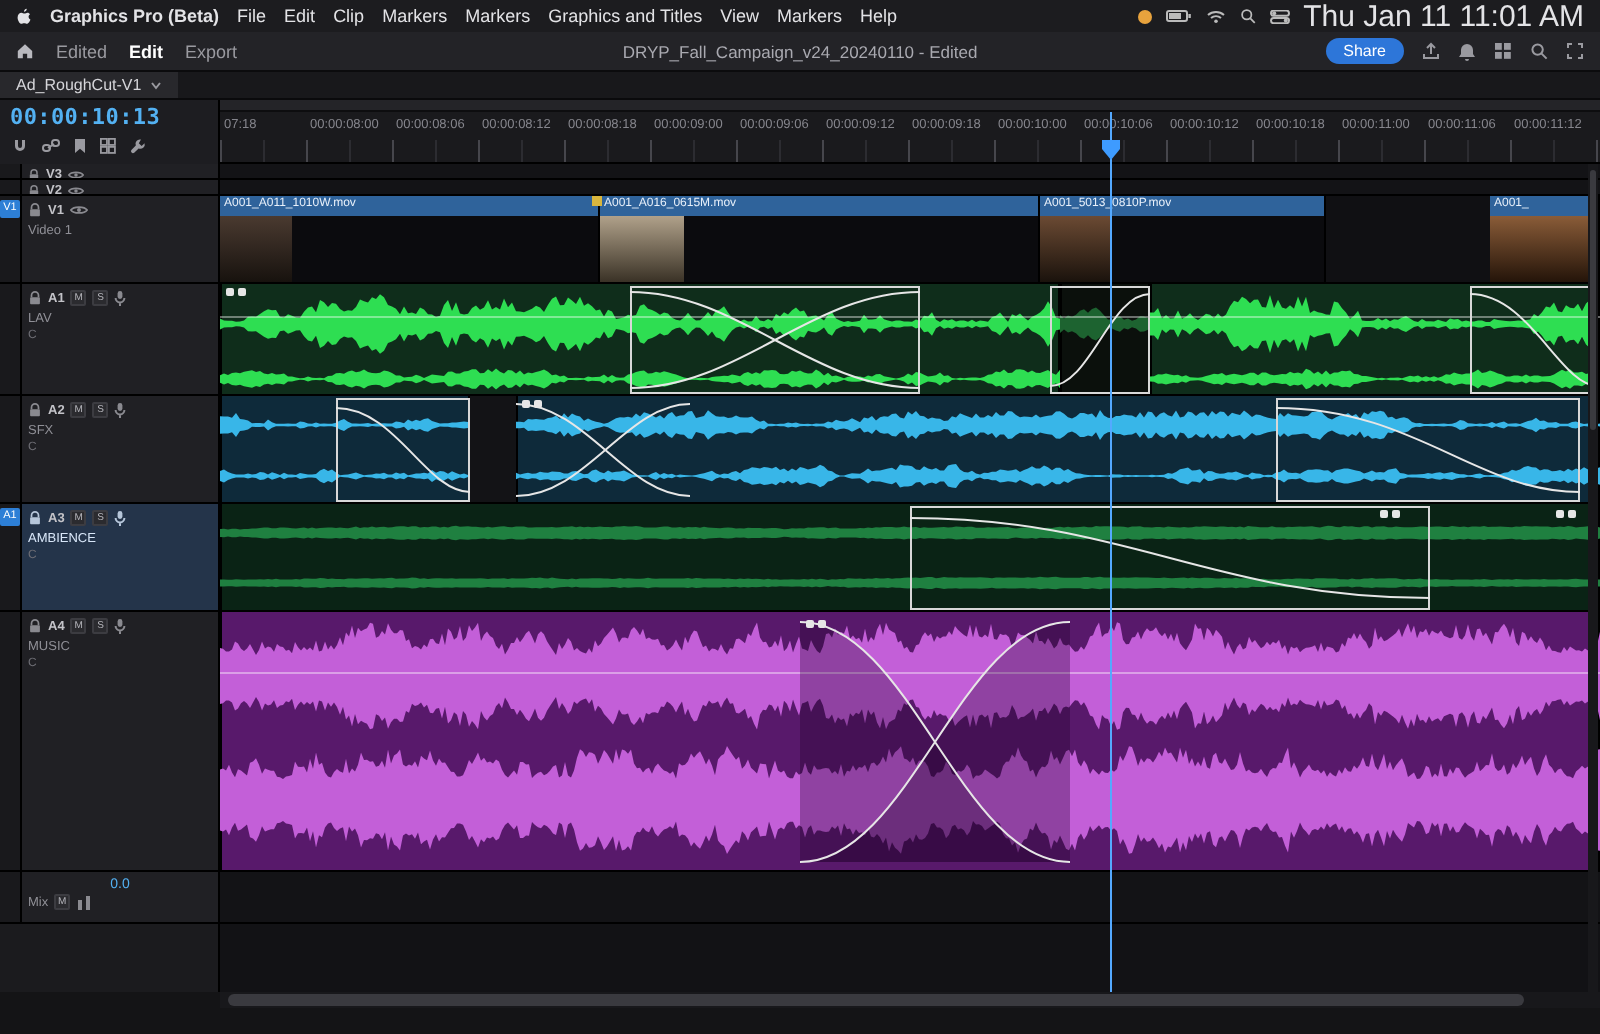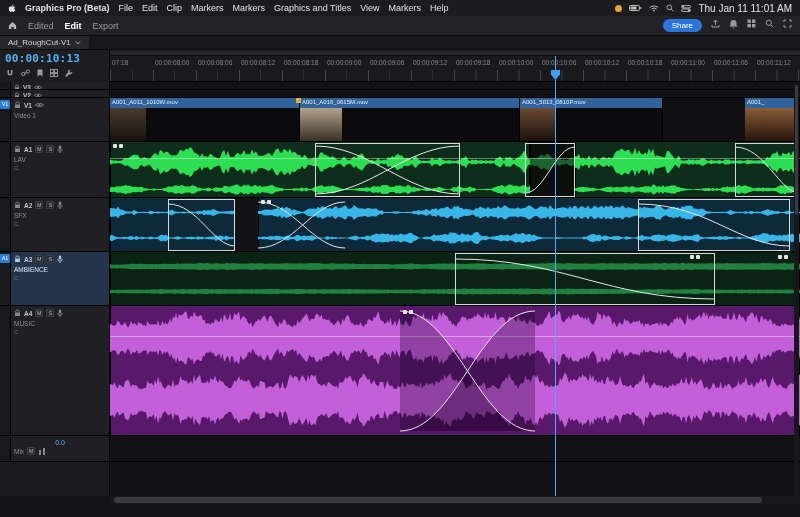--- a/index.html
+++ b/index.html
@@ -7,28 +7,28 @@
   #app{position:relative;width:800px;height:517px;background:#141416;overflow:hidden;color:#ccc}
   svg{display:block}
 
   
   .menubar{position:absolute;top:0;left:0;width:800px;height:16px;background:#1c1c1f;display:flex;align-items:center;padding:0 8px;gap:9px;font-size:9px;color:#e3e3e6;z-index:90}
   .menubar .appname{font-weight:bold}
   .mb-menus{display:flex;gap:9px}
   .mb-menus span{white-space:nowrap}
   .mb-right{margin-left:auto;display:flex;align-items:center;gap:7px}
   .orangedot{width:7px;height:7px;border-radius:50%;background:#e8a33d}
-  .clock{font-size:10px;color:#e3e3e6;white-space:nowrap}
+  .clock{font-size:15px;color:#e3e3e6;white-space:nowrap}
 
   
   .appbar{position:absolute;top:16px;left:0;width:800px;height:20px;background:#232327;border-bottom:1px solid #0b0b0d;display:flex;align-items:center;padding:0 8px;gap:11px;font-size:9px;color:#9a9aa0;z-index:80}
   .appbar .wstab{cursor:default}
   .appbar .wstab.active{color:#fff;font-weight:bold}
   .ab-title{position:absolute;left:50%;transform:translateX(-50%);color:#a9a9b0;font-size:8.5px;white-space:nowrap}
-  .ab-right{margin-left:auto;display:flex;align-items:flex-start;gap:9px}
+  .ab-right{margin-left:auto;display:flex;align-items:center;gap:9px}
   .share{background:#2d76d9;color:#fff;border-radius:8px;padding:2px 9px;font-size:8px;border:none;line-height:9px}
 
   
   .tabbar{position:absolute;top:36px;left:0;width:800px;height:14px;background:#18181b;border-bottom:1px solid #0a0a0c;display:flex;z-index:70}
   .seqtab{display:inline-flex;align-items:center;gap:4px;height:13px;padding:0 8px;background:#28282c;font-size:8px;color:#d6d6da}
 
   
   .tl-topleft{position:absolute;top:50px;left:0;width:110px;height:32px;background:#1d1d21;border-right:1px solid #000;z-index:60}
   .timecode{color:#53b1f2;font-family:"DejaVu Sans Mono",monospace;font-weight:bold;font-size:11px;padding:2px 0 0 5px;letter-spacing:.2px}
   .toolrow{display:flex;align-items:center;gap:7px;padding:4px 0 0 6px}
@@ -139,20 +139,21 @@
     </span>
   </div>
 
   <div class="appbar">
     <svg viewBox="0 0 10 10" width="9" height="9">
         <path d="M1 5 5 1.2 9 5v4H6.2V6.5H3.8V9H1Z" fill="#b9b9bf"></path>
       </svg>
     <span class="wstab">Edited</span>
     <span class="wstab active">Edit</span>
     <span class="wstab">Export</span>
+    <span class="ab-title">DRYP_Fall_Campaign_v24_20240110 - Edited</span>
     <span class="ab-right">
       <button class="share">Share</button>
       <svg viewBox="0 0 9 9" width="9" height="9">
           <path d="M4.5 6V1M2.5 3 4.5 1l2 2" stroke="#9a9aa0" fill="none"></path>
           <path d="M1 6v2h7V6" stroke="#9a9aa0" fill="none"></path>
         </svg>
       <svg viewBox="0 0 9 10" width="9" height="10">
           <path d="M4.5 1a3 3 0 0 1 3 3v2l1 1.5H0.5L1.5 6V4a3 3 0 0 1 3-3Z" fill="#9a9aa0"></path>
           <path d="M3.5 8.5a1 1 0 0 0 2 0Z" fill="#9a9aa0"></path>
         </svg>

